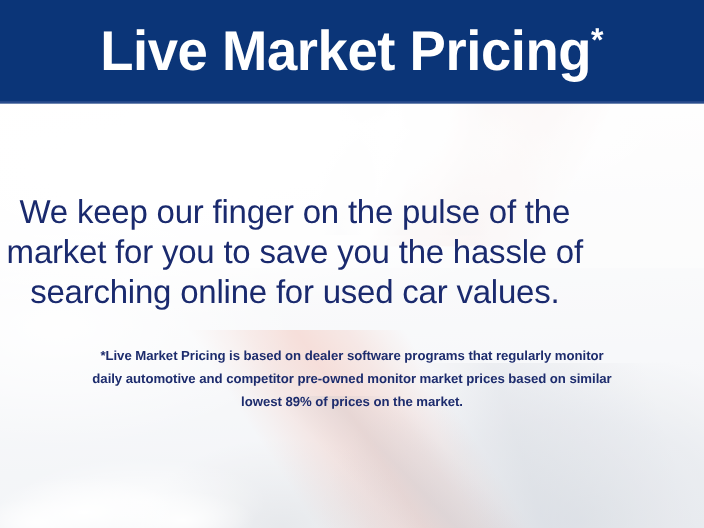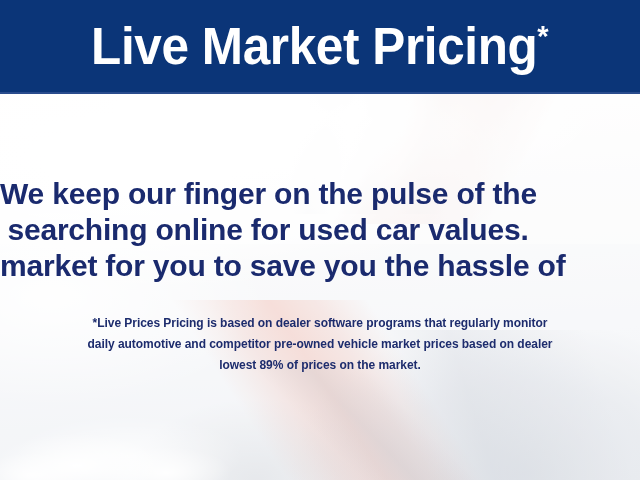--- a/index.html
+++ b/index.html
@@ -138,21 +138,21 @@
 
   
   #message {
     position: absolute;
     left: 0;
     top: 176px;
     width: 536px;
     text-align: center;
     color: #1a2a6e;
     font-size: 30px;
-    font-weight: bold;
+    font-weight: normal;
     line-height: 36px;
     letter-spacing: -0.2px;
   }
   #message .line {
     display: block;
     white-space: nowrap;
   }
 
   
   #disclaimer {
@@ -187,23 +187,23 @@
   <div class="bg-layer bg-swoosh-a"></div>
   <div class="bg-layer bg-veil"></div>
   <div class="bg-layer bg-veil-top"></div>
 
   <div id="header-band">
     <div id="headline"><span>Live Market Pricing</span><span id="headline-star">*</span></div>
   </div>
 
   <div id="message">
     <span class="line">We keep our finger on the pulse of the</span>
+    <span class="line">market for you to save you the hassle of</span>
     <span class="line">searching online for used car values.</span>
-    <span class="line">market for you to save you the hassle of</span>
   </div>
 
   <div id="disclaimer">
-    <span class="line">*Live Prices Pricing is based on dealer software programs that regularly monitor</span>
-    <span class="line">daily automotive and competitor pre-owned vehicle market prices based on dealer</span>
+    <span class="line">*Live Market Pricing is based on dealer software programs that regularly monitor</span>
+    <span class="line">daily automotive and competitor pre-owned monitor market prices based on similar</span>
     <span class="line">lowest 89% of prices on the market.</span>
   </div>
 
 </div>
 
 </body></html>

